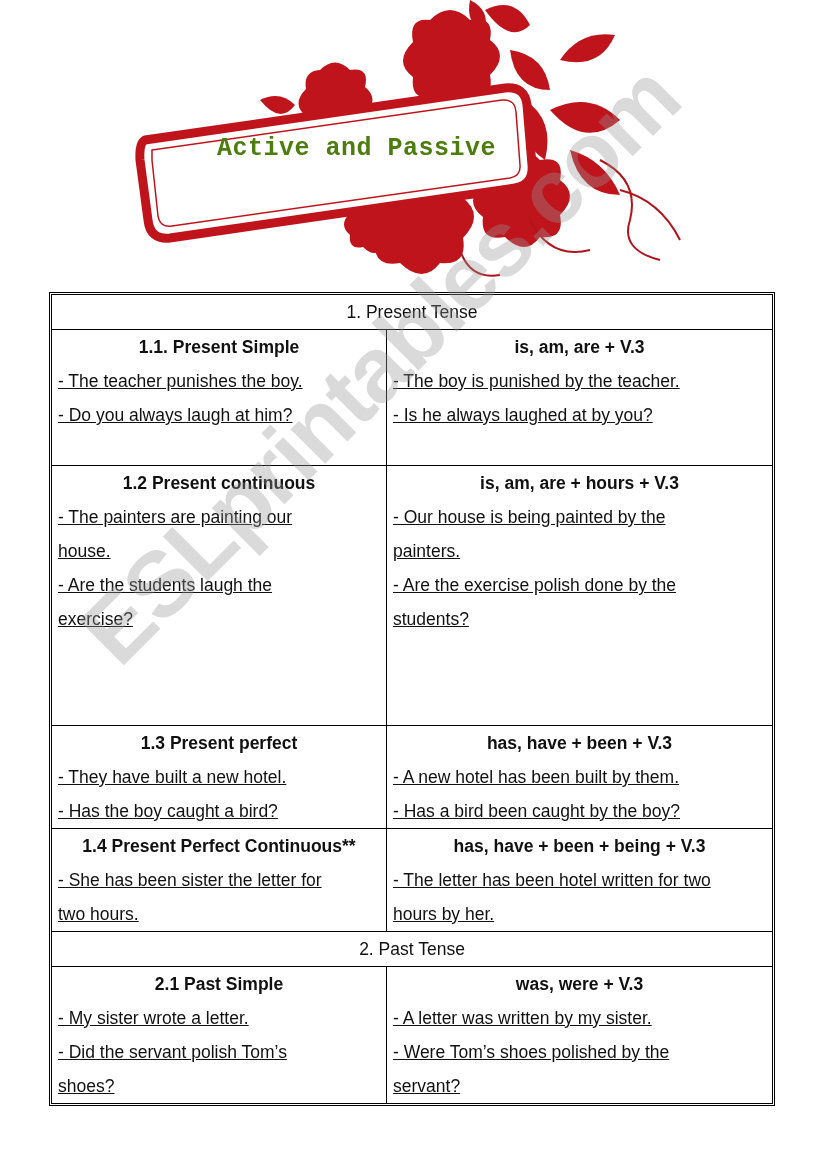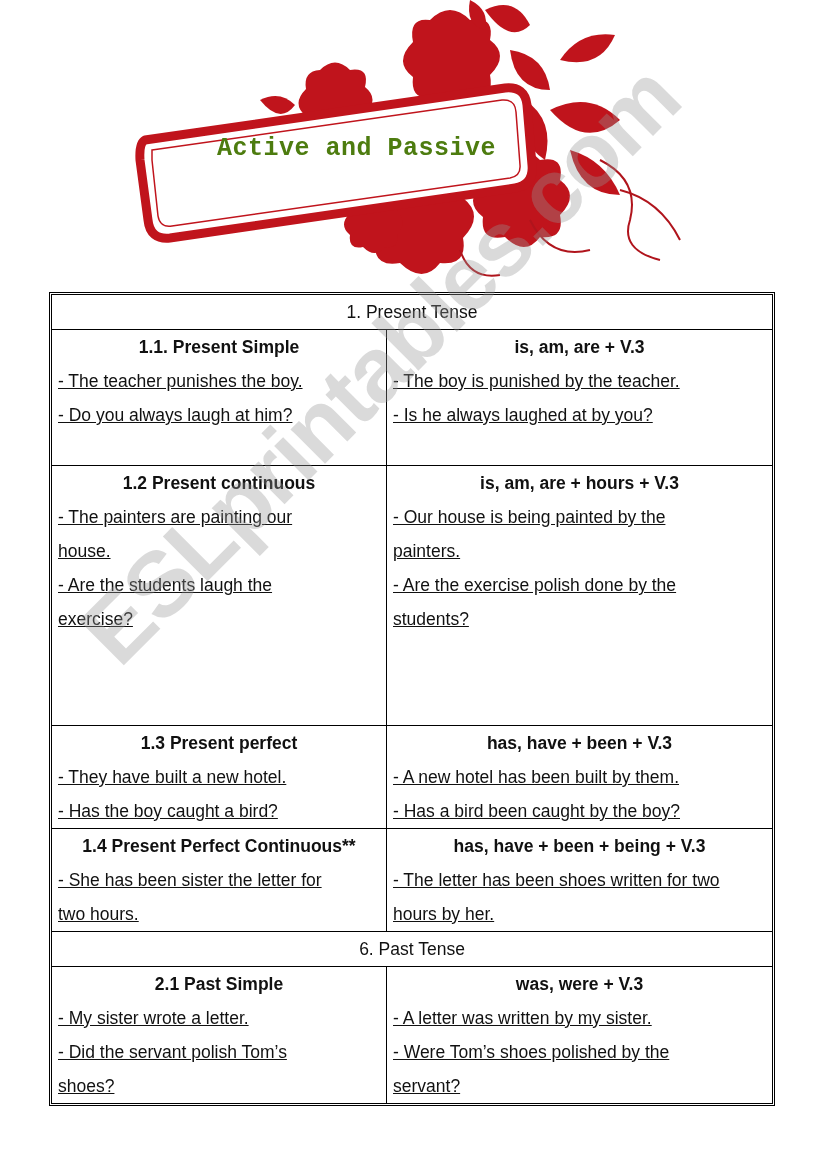--- a/index.html
+++ b/index.html
@@ -112,27 +112,27 @@
     </tr>
 
     <tr style="height:102px">
       <td class="col-a">
         <span class="sub">1.4  Present Perfect Continuous**</span>
         <span class="line">-  She has been sister the letter for</span>
         <span class="line">two hours.</span>
       </td>
       <td>
         <span class="sub">has, have + been + being + V.3</span>
-        <span class="line">- The letter has been shoes written for two</span>
+        <span class="line">- The letter has been hotel written for two</span>
         <span class="line">hours by her.</span>
       </td>
     </tr>
 
     <tr>
-      <td colspan="2" class="sec">6.  Past Tense</td>
+      <td colspan="2" class="sec">2.  Past Tense</td>
     </tr>
 
     <tr style="height:136px">
       <td class="col-a">
         <span class="sub">2.1  Past Simple</span>
         <span class="line">-  My sister wrote a letter.</span>
         <span class="line">-  Did the servant polish Tom’s</span>
         <span class="line">shoes?</span>
       </td>
       <td>

